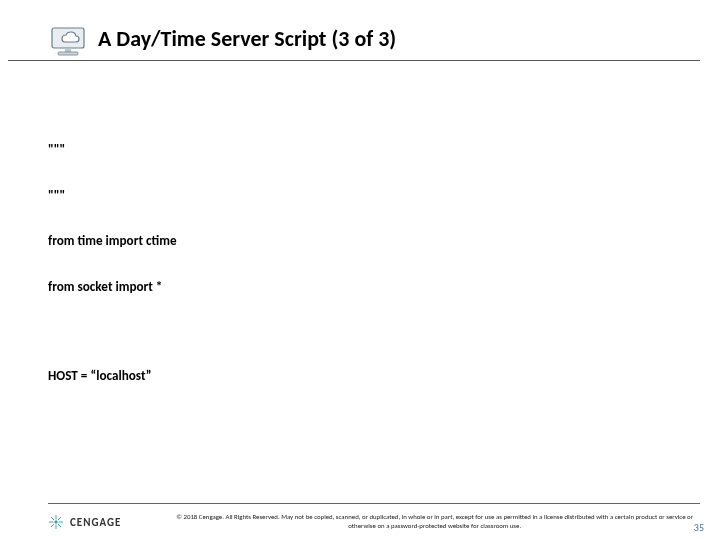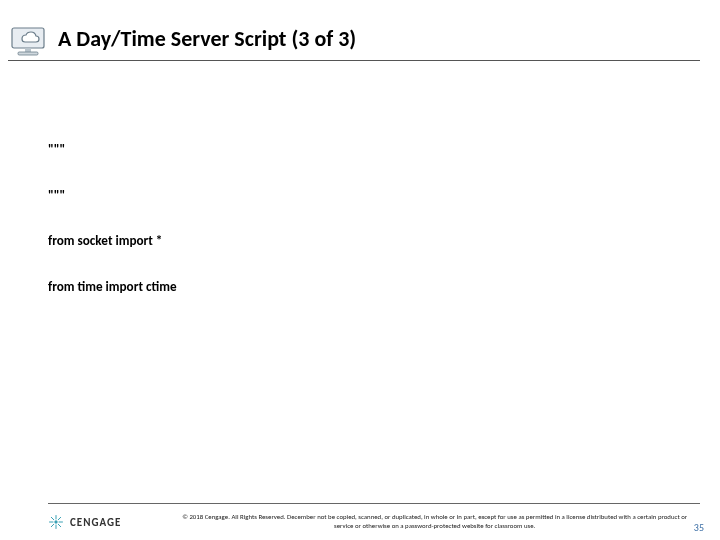--- a/index.html
+++ b/index.html
@@ -15,20 +15,21 @@
   .slide {
     position: relative;
     width: 720px;
     height: 540px;
     box-sizing: border-box;
   }
   .title-row {
     display: flex;
     align-items: flex-start;
     padding: 26px 20px 0 8px;
+    margin-left: 40px;
   }
   .title-icon {
     width: 40px;
     height: 34px;
     flex: 0 0 auto;
     margin-right: 10px;
     margin-top: -2px;
   }
   .title {
     font-size: 22px;
@@ -119,23 +120,24 @@
         <rect x="10" y="28" width="20" height="3" rx="1.2" fill="#cfd7dd" stroke="#6b7d8a" stroke-width="0.8"></rect>
       </svg>
     </span>
     <div class="title">A Day/Time Server Script (3 of 3)</div>
   </div>
   <div class="title-underline"></div>
 
   <div class="code">
     <span class="blk">"""</span>
     <span class="blk">"""</span>
+    <span class="blk">from time import ctime</span>
     <span class="blk">from socket import *</span>
-    <span class="blk">from time import ctime</span>
     <span class="gap"></span>
+    <span class="blk">HOST = “localhost”</span>
     
     
     
     
     
     
     
     
     
     
@@ -158,18 +160,18 @@
               <line x1="3.3" y1="3.3" x2="5.8" y2="5.8"></line>
               <line x1="10.2" y1="10.2" x2="12.7" y2="12.7"></line>
               <line x1="12.7" y1="3.3" x2="10.2" y2="5.8"></line>
               <line x1="5.8" y1="10.2" x2="3.3" y2="12.7"></line>
             </g>
           </g>
         </svg>
       </span>
       <span class="logo-text">CENGAGE</span>
     </div>
-    <div class="copyright">© 2018 Cengage. All Rights Reserved. December not be copied, scanned, or duplicated, in whole or in part, except for use as permitted in a license distributed with a certain product or service or otherwise on a password-protected website for classroom use.</div>
+    <div class="copyright">© 2018 Cengage. All Rights Reserved. May not be copied, scanned, or duplicated, in whole or in part, except for use as permitted in a license distributed with a certain product or service or otherwise on a password-protected website for classroom use.</div>
   </div>
 
   <div class="pagenum">35</div>
 
 </div>
 
 </body></html>

